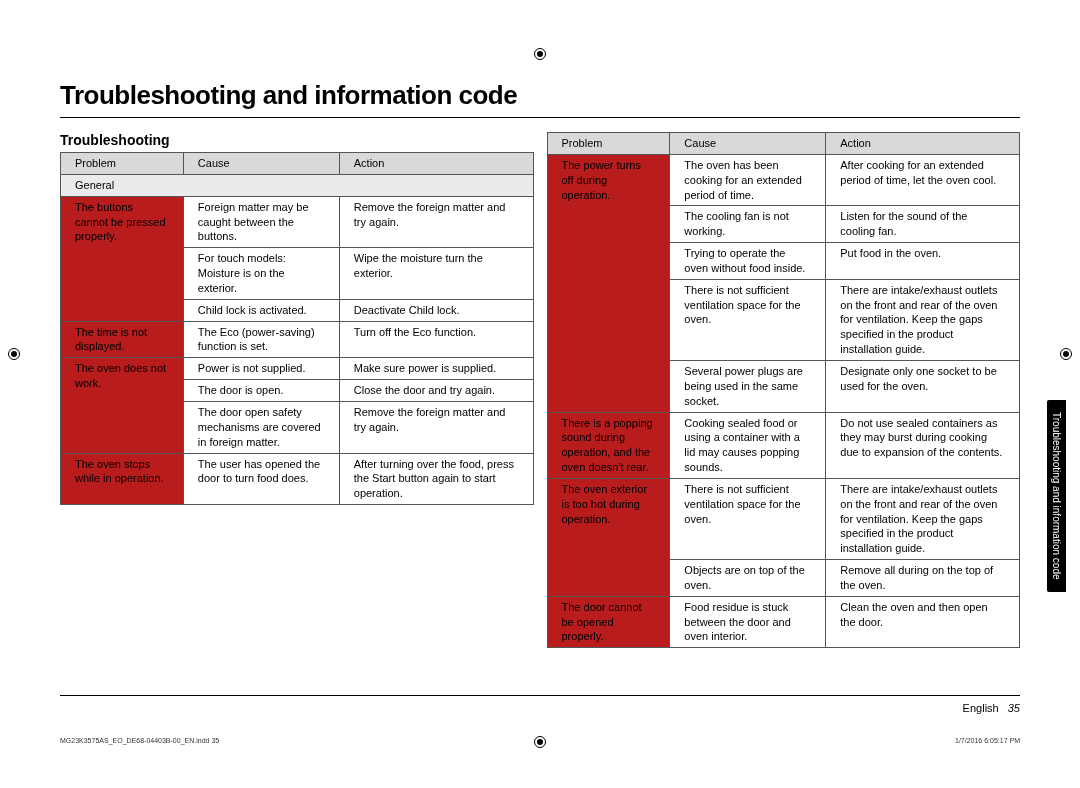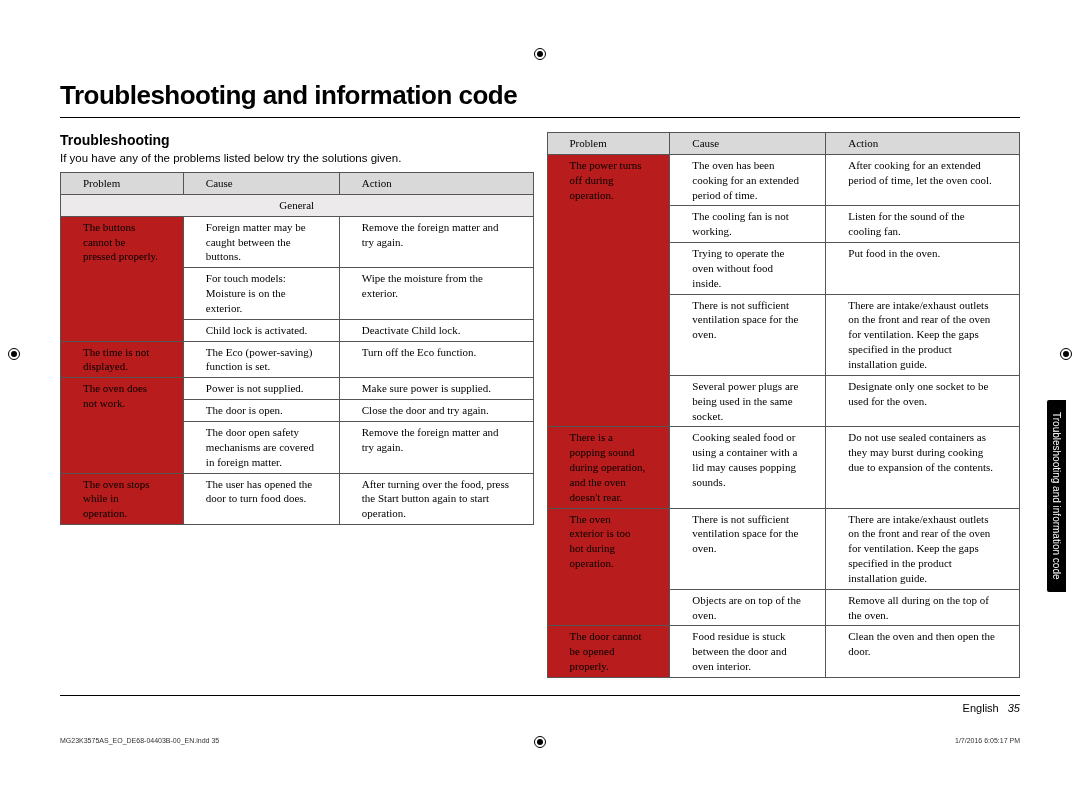--- a/index.html
+++ b/index.html
@@ -37,33 +37,31 @@
     margin-bottom: 8px;
   }
   table {
     border-collapse: collapse;
     width: 100%;
     font-size: 11px;
     line-height: 1.35;
   }
   th, td {
     border: 1px solid #555;
-    padding: 3px 22px;
+    padding: 3px 14px;
     text-align: left;
     vertical-align: top;
-    font-family: Liberation Serif, serif;
   }
   th {
     background: #d9d9d9;
     font-weight: 400;
   }
   td.group {
     background: #eceaea;
     font-weight: 400;
-    text-align: center;
   }
   td.prob {
     background: #b91c1c;
   }
   .side-tab {
     position: absolute;
     right: 14px;
     top: 400px;
     background: #000;
     color: #fff;
@@ -130,41 +128,40 @@
 <div class="crop inner left"></div>
 <div class="crop inner right"></div>
 <div class="crop inner topc"></div>
 <div class="crop inner bot"></div>
 
 <h1 class="page-title">Troubleshooting and information code</h1>
 
 <div class="columns">
   <div class="col">
     <div class="section-heading">Troubleshooting</div>
-    <div class="intro">If you have any of the problems listed below try the solutions given.</div>
     <table>
       <thead>
         <tr>
           <th style="width:26%">Problem</th>
           <th style="width:33%">Cause</th>
           <th>Action</th>
         </tr>
       </thead>
       <tbody id="t1body">
         <tr>
             <td colspan="3" class="group">General</td>
           </tr>
       <tr>
             <td class="prob" rowspan="3">The buttons cannot be pressed properly.</td>
             <td>Foreign matter may be caught between the buttons.</td>
             <td>Remove the foreign matter and try again.</td>
           </tr>
           <tr>
             <td>For touch models: Moisture is on the exterior.</td>
-            <td>Wipe the moisture from the exterior.</td>
+            <td>Wipe the moisture turn the exterior.</td>
           </tr>
           <tr>
             <td>Child lock is activated.</td>
             <td>Deactivate Child lock.</td>
           </tr>
           <tr>
             <td class="prob" rowspan="1">The time is not displayed.</td>
             <td>The Eco (power-saving) function is set.</td>
             <td>Turn off the Eco function.</td>
           </tr>

